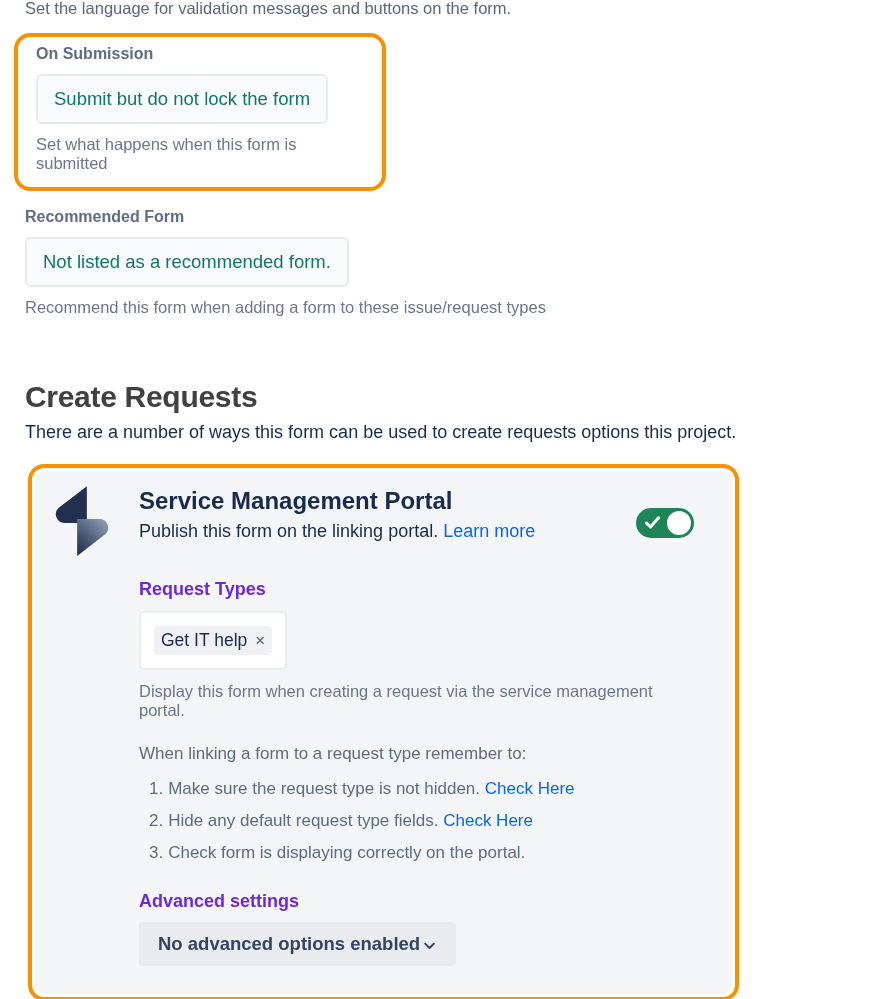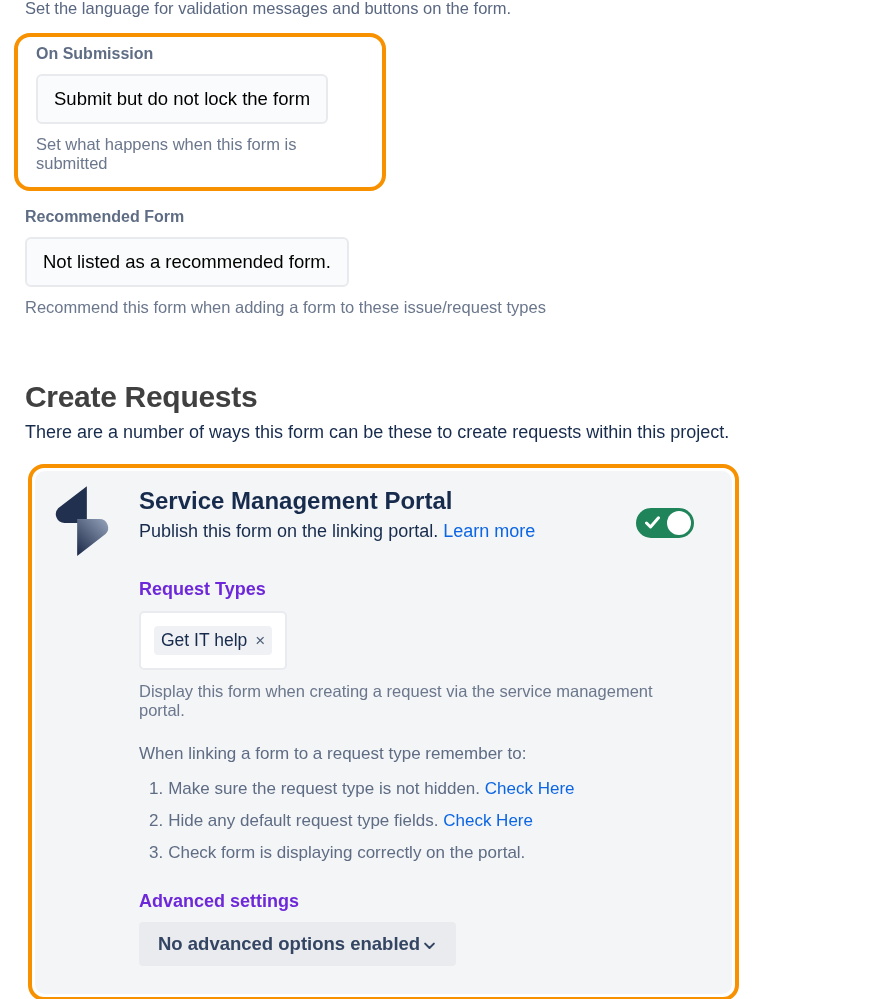--- a/index.html
+++ b/index.html
@@ -18,21 +18,21 @@
   
   .hl-box {
     margin: 15px 0 0 14px; width: 372px;
     border: 4px solid #F79100; border-radius: 16px;
     padding: 8px 18px 14px 18px;
   }
   .field-label { font-size: 16px; font-weight: 700; color: #5E6C84; }
   .field-btn {
     margin-top: 11px; display: inline-block;
     background: #FAFBFC; border: 2px solid #E8EAED; border-radius: 6px;
-    padding: 12px 16px; font-size: 18.5px; color: #000000; cursor: pointer;
+    padding: 12px 16px; font-size: 18.5px; color: #0f766e; cursor: pointer;
     font-family: inherit;
   }
   .field-help { margin-top: 11px; font-size: 16.5px; color: #6B778C; }
 
   .group-plain { margin: 17px 0 0 25px; }
 
   .h1 {
     margin: 63px 25px 0 25px; font-size: 30px; font-weight: 700;
     color: #404040; letter-spacing: -0.3px; line-height: 34px;
   }
@@ -109,21 +109,21 @@
     <div class="field-help">Set what happens when this form is submitted</div>
   </div>
 
   <div class="group-plain">
     <div class="field-label">Recommended Form</div>
     <button class="field-btn">Not listed as a recommended form.</button>
     <div class="field-help">Recommend this form when adding a form to these issue/request types</div>
   </div>
 
   <div class="h1">Create Requests</div>
-  <div class="lead">There are a number of ways this form can be these to create requests within this project.</div>
+  <div class="lead">There are a number of ways this form can be used to create requests options this project.</div>
 
   <div class="card-outline">
     <div class="card-panel">
 
       <div class="card-header">
         <svg class="jsm-icon" viewBox="0 0 64 76" xmlns="http://www.w3.org/2000/svg">
           <defs>
             <linearGradient id="jsmGrad" x1="1" y1="0" x2="0.15" y2="1">
               <stop offset="0" stop-color="#96A3BB"></stop>
               <stop offset="1" stop-color="#22304F"></stop>

